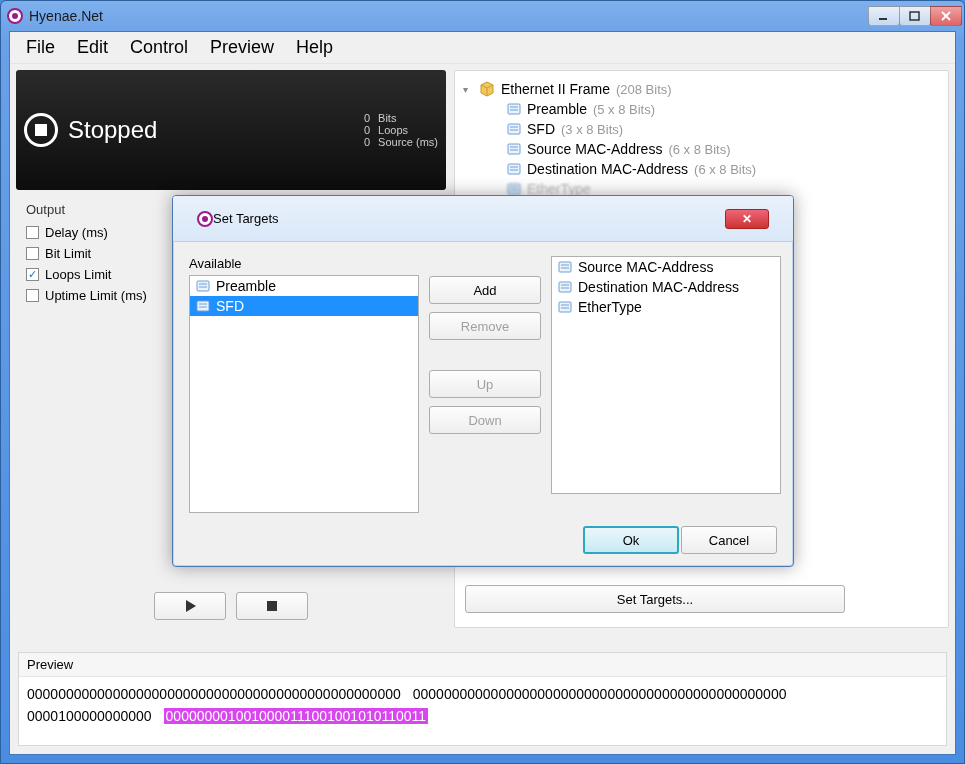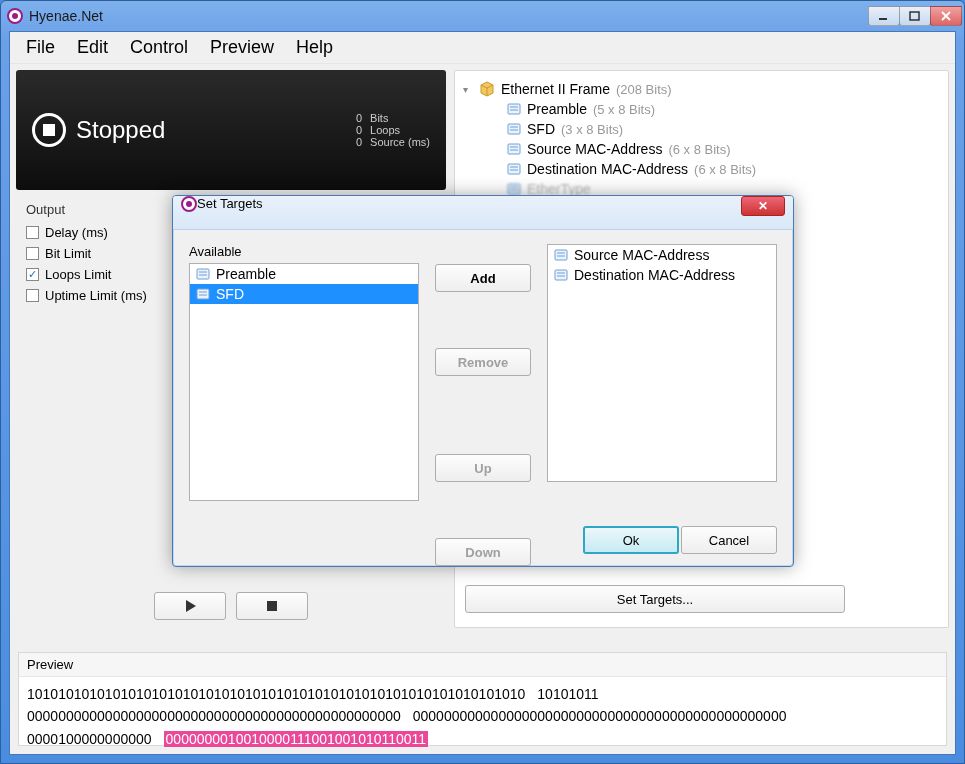--- a/index.html
+++ b/index.html
@@ -17,69 +17,69 @@
 
 
 .client { position: absolute; top: 30px; left: 8px; right: 8px; bottom: 8px; background: #f0f0f0; border: 1px solid #4678b7; }
 .menubar { display: flex; background: #f0f0f0; padding: 2px 6px; font-size: 18px; gap: 2px; border-bottom: 1px solid #e5e5e5; }
 .menubar .mi { padding: 3px 10px; cursor: default; }
 
 .content { display: flex; padding: 6px; gap: 8px; height: 570px; }
 
 
 .left { width: 430px; display: flex; flex-direction: column; gap: 6px; }
-.status-box { background: linear-gradient(#2a2a2a,#0d0d0d); border-radius: 3px; height: 120px; color: #fff; display: flex; align-items: center; padding: 0 16px; }
+.status-box { background: linear-gradient(#2a2a2a,#0d0d0d); border-radius: 3px; height: 120px; color: #fff; display: flex; align-items: center; padding: 0 8px; }
 .status-left { display: flex; align-items: center; gap: 10px; flex: 1; }
 .stop-ring { width: 34px; height: 34px; border: 3px solid #fff; border-radius: 50%; display: flex; align-items: center; justify-content: center; }
 .stop-sq { width: 12px; height: 12px; background: #fff; }
 .status-txt { font-size: 24px; font-weight: 300; }
 .stats { font-size: 11px; color: #ccc; text-align: left; }
 .stats .row { display: flex; gap: 8px; }
 .stats .num { text-align: right; width: 30px; }
 
 .opts { padding: 6px 10px; }
 .section-title { font-size: 13px; margin-bottom: 8px; color: #333; }
 .optrow { display: flex; align-items: center; gap: 6px; margin: 6px 0; font-size: 13px; }
 .cb { width: 13px; height: 13px; border: 1px solid #888; background: #fff; display: inline-flex; align-items: center; justify-content: center; }
 .cb.checked::after { content: "✓"; font-size: 11px; color: #2a6db5; line-height: 1; }
 
 .playbar { display: flex; gap: 10px; justify-content: center; margin-top: auto; padding: 8px; }
 .btn { min-width: 72px; height: 28px; background: linear-gradient(#fdfdfd,#eee); border: 1px solid #adadad; border-radius: 3px; display: inline-flex; align-items: center; justify-content: center; font-size: 13px; cursor: default; padding: 0 10px; }
 .btn.wide { min-width: 380px; }
-.btn:disabled, .btn.dis { color: #a0a0a0; margin-top: 48px; }
+.btn:disabled, .btn.dis { color: #a0a0a0; }
 
 
 .right { flex: 1; border: 1px solid #d8d8d8; background: #fff; padding: 8px; position: relative; border-radius: 2px; }
 .tree { font-size: 14px; }
 .tree-row { display: flex; align-items: center; gap: 6px; padding: 2px 0; }
 .tree-child { margin-left: 44px; }
 .tw { color: #888; font-size: 10px; display: inline-block; width: 10px; }
 .cube { width: 16px; height: 16px; }
 .field-ic { width: 14px; height: 14px; }
 .bits { color: #999; font-size: 13px; }
 .blurred .tree-row:nth-child(5) { color: #bbb; filter: blur(1px); }
 
 
 .preview-wrap { position: absolute; left: 8px; right: 8px; bottom: 8px; top: 620px; border: 1px solid #d8d8d8; background: #fff; display: flex; flex-direction: column; }
 .preview-head { background: #f6f6f6; border-bottom: 1px solid #e6e6e6; padding: 4px 8px; font-size: 13px; }
 .preview-body { padding: 6px 8px; font-family: Consolas, monospace; font-size: 14px; line-height: 1.6; }
 .preview-body .seg { margin-right: 12px; }
-.preview-body .hl { background: #ec4899; color: #fff; padding: 0 2px; }
+.preview-body .hl { background: #d946ef; color: #fff; padding: 0 2px; }
 .dialog { position: absolute; top: 195px; left: 172px; width: 622px; height: 372px; background: #f0f0f0; border: 1px solid #4a7ab5; box-shadow: 0 0 18px rgba(0,0,0,.35), inset 0 0 0 1px #bed6f4; border-radius: 4px; }
-.dlg-title { height: 34px; background: linear-gradient(#e9f1fb,#d9e8f8); border-radius: 3px 3px 0 0; display: flex; align-items: flex-start; padding: 0 8px; border-bottom: 1px solid #bcd2ea; }
+.dlg-title { height: 46px; background: linear-gradient(#e9f1fb,#d9e8f8); border-radius: 3px 3px 0 0; display: flex; align-items: center; padding: 0 24px; border-bottom: 1px solid #bcd2ea; }
 .dlg-title .t { font-size: 13px; flex: 1; }
 .dlg-close { width: 44px; height: 20px; background: linear-gradient(#e67,#c33); border: 1px solid #a22; border-radius: 3px; color: #fff; display: flex; align-items: center; justify-content: center; font-weight: bold; font-size: 12px; }
-.dlg-body { display: flex; gap: 10px; padding: 14px 16px 0; justify-content: space-between; }
+.dlg-body { display: flex; gap: 10px; padding: 14px 16px 0; }
 .dlg-col { display: flex; flex-direction: column; }
 .dlg-col .lbl { font-size: 13px; margin-bottom: 4px; }
 .listbox { width: 230px; height: 238px; border: 1px solid #b0b0b0; background: #fff; overflow: auto; }
 .listbox .item { display: flex; align-items: center; gap: 6px; padding: 2px 6px; font-size: 14px; }
 .listbox .item.sel { background: #1e90ff; color: #fff; }
 .dlg-mid { display: flex; flex-direction: column; gap: 8px; padding-top: 20px; }
-.dlg-mid .btn { width: 96px; font-weight: bold; }
+.dlg-mid .btn { width: 112px; }
 .dlg-footer { position: absolute; right: 16px; bottom: 12px; display: flex; gap: 2px; }
 .btn.ok { border: 2px solid #2ea7c4; background: linear-gradient(#eaf7fb,#c8eaf4); min-width: 96px; }
 .btn.cancel { min-width: 96px; }
 .icon-app { width: 16px; height: 16px; }
 </style>
 </head>
 <body>
 
 <div class="window-frame">
   <div class="titlebar">
@@ -238,21 +238,20 @@
         </div>
         <div style="position:absolute;bottom:14px;left:10px;right:10px;">
           <button class="btn wide">Set Targets...</button>
         </div>
       </div>
     </div>
 
     <div class="preview-wrap">
       <div class="preview-head">Preview</div>
       <div class="preview-body" id="preview-lines">
-          <div><span class="seg">1010101010101010101010101010101010101010101010101010101010101010</span><span class="seg">10101011</span></div>
           <div><span class="seg">000000000000000000000000000000000000000000000000</span><span class="seg">000000000000000000000000000000000000000000000000</span></div>
           <div><span class="seg">0000100000000000</span><span class="seg hl">0000000010010000111001001010110011</span></div>
         </div>
     </div>
   </div>
 </div>
 
 <div class="dialog">
   <div class="dlg-title">
     <svg class="icon-app" viewBox="0 0 16 16">
@@ -302,20 +301,28 @@
             <span>Source MAC-Address</span>
           </div>
           <div class="item">
             <svg class="field-ic" viewBox="0 0 14 14">
               <rect x="1" y="2" width="12" height="10" rx="1" fill="#eaf2fb" stroke="#6fa0d8"></rect>
               <line x1="3" y1="5" x2="11" y2="5" stroke="#6fa0d8"></line>
               <line x1="3" y1="8" x2="11" y2="8" stroke="#6fa0d8"></line>
             </svg>
             <span>Destination MAC-Address</span>
           </div>
+          <div class="item">
+            <svg class="field-ic" viewBox="0 0 14 14">
+              <rect x="1" y="2" width="12" height="10" rx="1" fill="#eaf2fb" stroke="#6fa0d8"></rect>
+              <line x1="3" y1="5" x2="11" y2="5" stroke="#6fa0d8"></line>
+              <line x1="3" y1="8" x2="11" y2="8" stroke="#6fa0d8"></line>
+            </svg>
+            <span>EtherType</span>
+          </div>
         </div>
     </div>
   </div>
   <div class="dlg-footer">
     <button class="btn ok">Ok</button>
     <button class="btn cancel">Cancel</button>
   </div>
 </div>
 
 </body></html>

